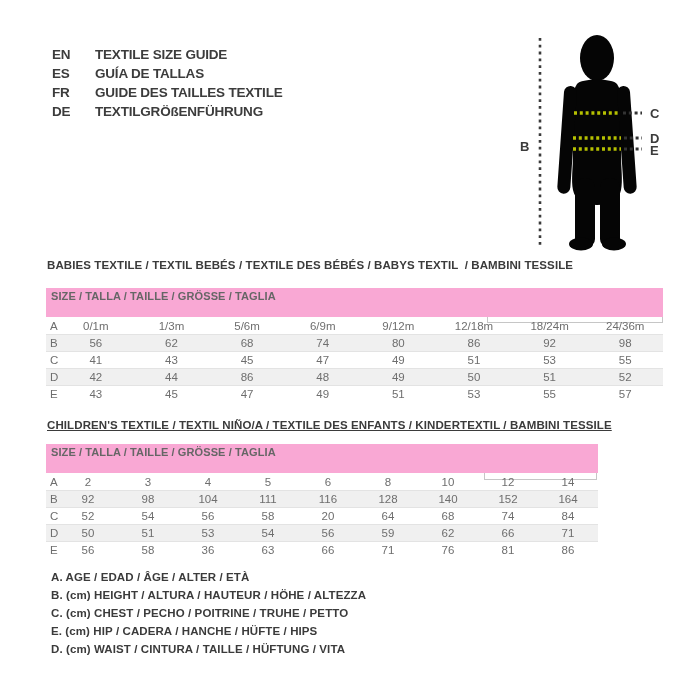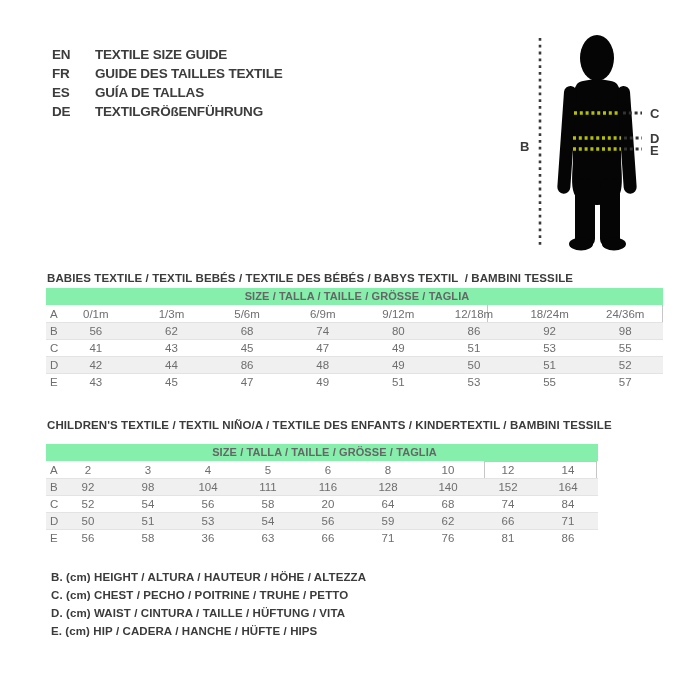--- a/index.html
+++ b/index.html
@@ -18,27 +18,27 @@
   #lbl-b{left:520px;top:140px;}
   #lbl-c{left:650px;top:107px;}
   #lbl-d{left:650px;top:132px;}
   #lbl-e{left:650px;top:144px;}
   .dash-green{stroke-width:3.4;stroke-dasharray:3 2.8;fill:none;}
   .dash-dark{stroke:#333333;stroke-width:3;stroke-dasharray:3 2.8;fill:none;}
   .dash-vert{stroke:#3a3a3a;stroke-width:2.6;stroke-dasharray:2.8 4;fill:none;}
   
   .section-title{position:absolute;left:47px;font-size:11.5px;font-weight:700;
                  color:#3b3b3b;letter-spacing:0.1px;white-space:pre;}
-  #babies-title{top:272px;}
-  #children-title{top:419px;}
+  #babies-title{top:259px;}
+  #children-title{top:419px;text-decoration:underline;}
   
   .tbl{position:absolute;z-index:2;}
-  .tbl-bar{height:17px;line-height:17px;background:#86efac;color:#666666;
+  .tbl-bar{height:29px;line-height:17px;background:#f9a8d4;color:#666666;
            font-size:11px;font-weight:700;padding-left:5px;box-sizing:border-box;
-           letter-spacing:0.1px;text-align:center;}
+           letter-spacing:0.1px;}
   .trow{display:grid;grid-template-columns:12px repeat(var(--cols),1fr);
         height:17px;align-items:center;box-sizing:border-box;}
   .trow + .trow{border-top:1px solid #e3e3e3;}
   .trow.stripe{background:#f0f0f0;}
   .rlabel{font-size:11.5px;color:#6e6e6e;padding-left:4px;}
   .cell{font-size:11.5px;color:#6e6e6e;text-align:center;}
   #babies-table{left:46px;top:288px;width:617px;--cols:8;}
   #children-table{left:46px;top:444px;width:552px;--cols:9;}
   
   .artifact-box{position:absolute;background:#ffffff;border:1px solid #c6c6c6;
@@ -54,26 +54,26 @@
 <body>
 
 <div id="canvas">
 
   <div class="lang-block">
     <div class="lang-row">
       <span class="lang-code">EN</span>
       <span class="lang-label">TEXTILE SIZE GUIDE</span>
     </div>
     <div class="lang-row">
+      <span class="lang-code">ES</span>
+      <span class="lang-label">GUÍA DE TALLAS</span>
+    </div>
+    <div class="lang-row">
       <span class="lang-code">FR</span>
       <span class="lang-label">GUIDE DES TAILLES TEXTILE</span>
-    </div>
-    <div class="lang-row">
-      <span class="lang-code">ES</span>
-      <span class="lang-label">GUÍA DE TALLAS</span>
     </div>
     <div class="lang-row">
       <span class="lang-code">DE</span>
       <span class="lang-label">TEXTILGRÖßENFÜHRUNG</span>
     </div>
   </div>
 
   <svg class="fig-svg" viewBox="0 0 160 228">
     <g fill="#050505">
       <ellipse cx="82" cy="30" rx="17" ry="23"></ellipse>
@@ -232,19 +232,20 @@
           <div class="cell">66</div>
           <div class="cell">71</div>
           <div class="cell">76</div>
           <div class="cell">81</div>
           <div class="cell">86</div>
         </div>
       </div>
   </div>
 
   <div class="legend-block">
+    <div class="legend-line">A. AGE / EDAD / ÂGE / ALTER / ETÀ</div>
     <div class="legend-line">B. (cm) HEIGHT / ALTURA / HAUTEUR / HÖHE / ALTEZZA</div>
     <div class="legend-line">C. (cm) CHEST / PECHO / POITRINE / TRUHE / PETTO</div>
+    <div class="legend-line">E. (cm) HIP / CADERA / HANCHE / HÜFTE / HIPS</div>
     <div class="legend-line">D. (cm) WAIST / CINTURA / TAILLE / HÜFTUNG / VITA</div>
-    <div class="legend-line">E. (cm) HIP / CADERA / HANCHE / HÜFTE / HIPS</div>
   </div>
 
 </div>
 
 </body></html>

